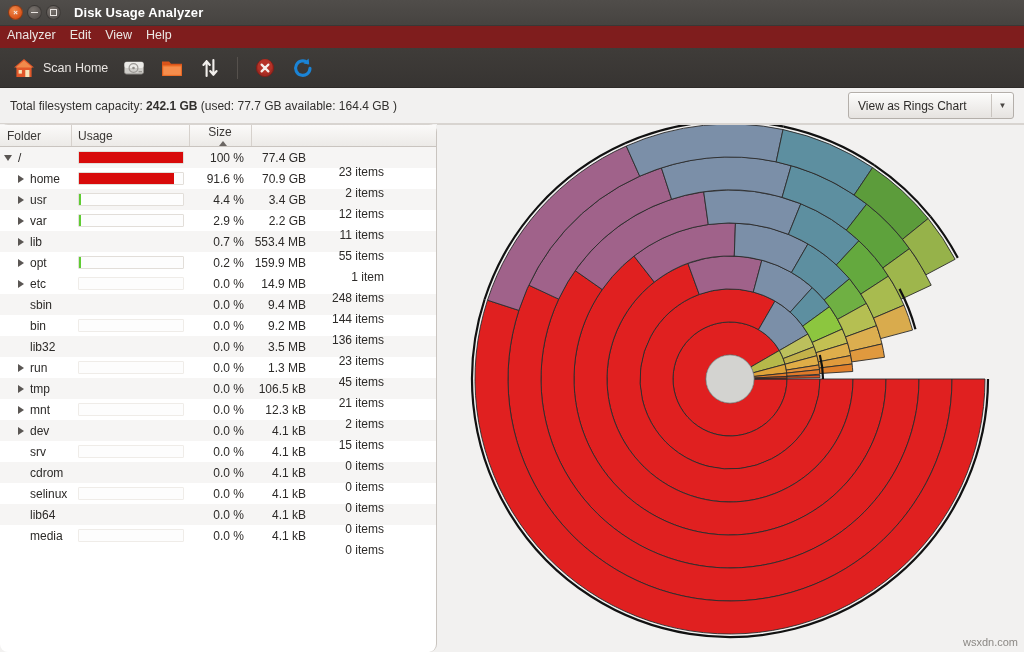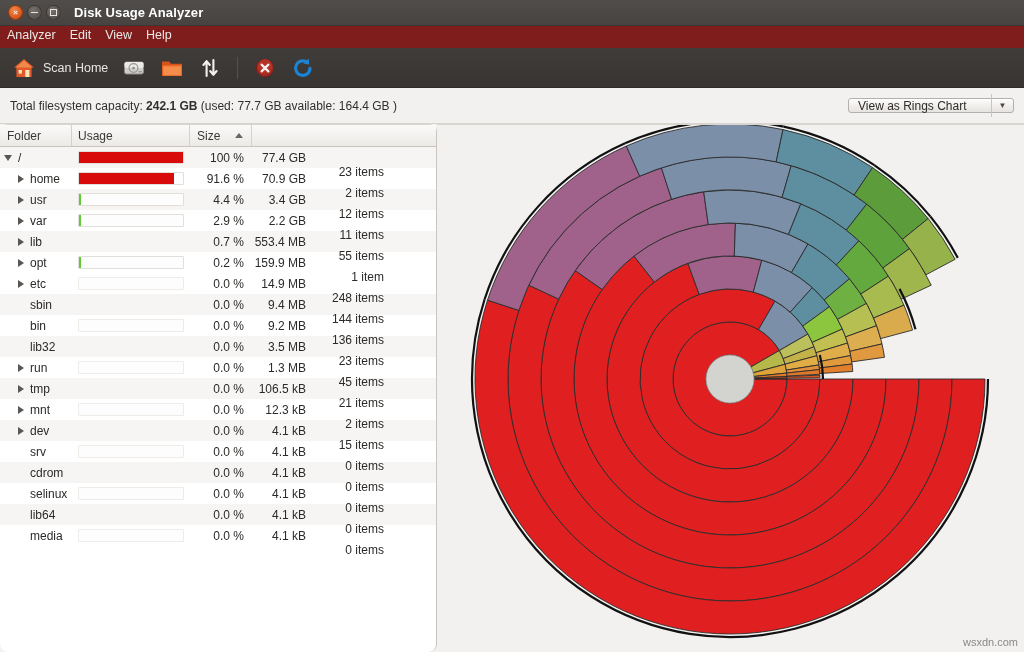--- a/index.html
+++ b/index.html
@@ -69,21 +69,21 @@
   
   #capacity-bar {
     height: 36px; flex: 0 0 36px;
     background: #f2f1f0;
     display: flex; align-items: center; justify-content: space-between;
     padding: 0 10px; border-bottom: 1px solid #d8d4d0;
   }
   #capacity-text { font-size: 12px; color: #32302e; }
   #capacity-text b { font-weight: bold; }
   #view-select {
-    min-width: 166px; height: 15px;
+    min-width: 166px; height: 27px;
     background: linear-gradient(to bottom, #fcfcfb, #e6e3e0);
     border: 1px solid #b4afaa; border-radius: 3px;
     display: flex; align-items: center; justify-content: space-between;
     padding: 0 0 0 9px; font-size: 12px; color: #2e2c2a;
     box-shadow: 0 1px 0 rgba(255,255,255,.7) inset;
   }
   #view-select .sel-arrow {
     width: 22px; height: 23px; border-left: 1px solid #c9c4bf;
     display: flex; align-items: center; justify-content: center;
     font-size: 8px; color: #4a4744;
@@ -108,21 +108,21 @@
     border-bottom: 1px solid #c9c4bf;
     font-size: 12px; color: #3a3735;
   }
   .th {
     display: flex; align-items: center;
     padding: 0 7px; border-right: 1px solid #d6d1cc;
     white-space: nowrap; overflow: hidden;
   }
   .th.c-folder   { width: 72px; }
   .th.c-usage    { width: 118px; }
-  .th.c-size     { width: 62px; justify-content: space-between; }
+  .th.c-size     { width: 62px; justify-content: space-between; flex-direction: column; }
   .th.c-contents { width: 78px; }
   .th.c-pad      { flex: 1 1 auto; border-right: none; }
   .sort-tri {
     width: 0; height: 0; border-left: 4px solid transparent;
     border-right: 4px solid transparent; border-bottom: 5px solid #6b6663;
     margin-left: 6px;
   }
 
   #tree-body { flex: 1 1 auto; overflow: hidden; }
   .row {

